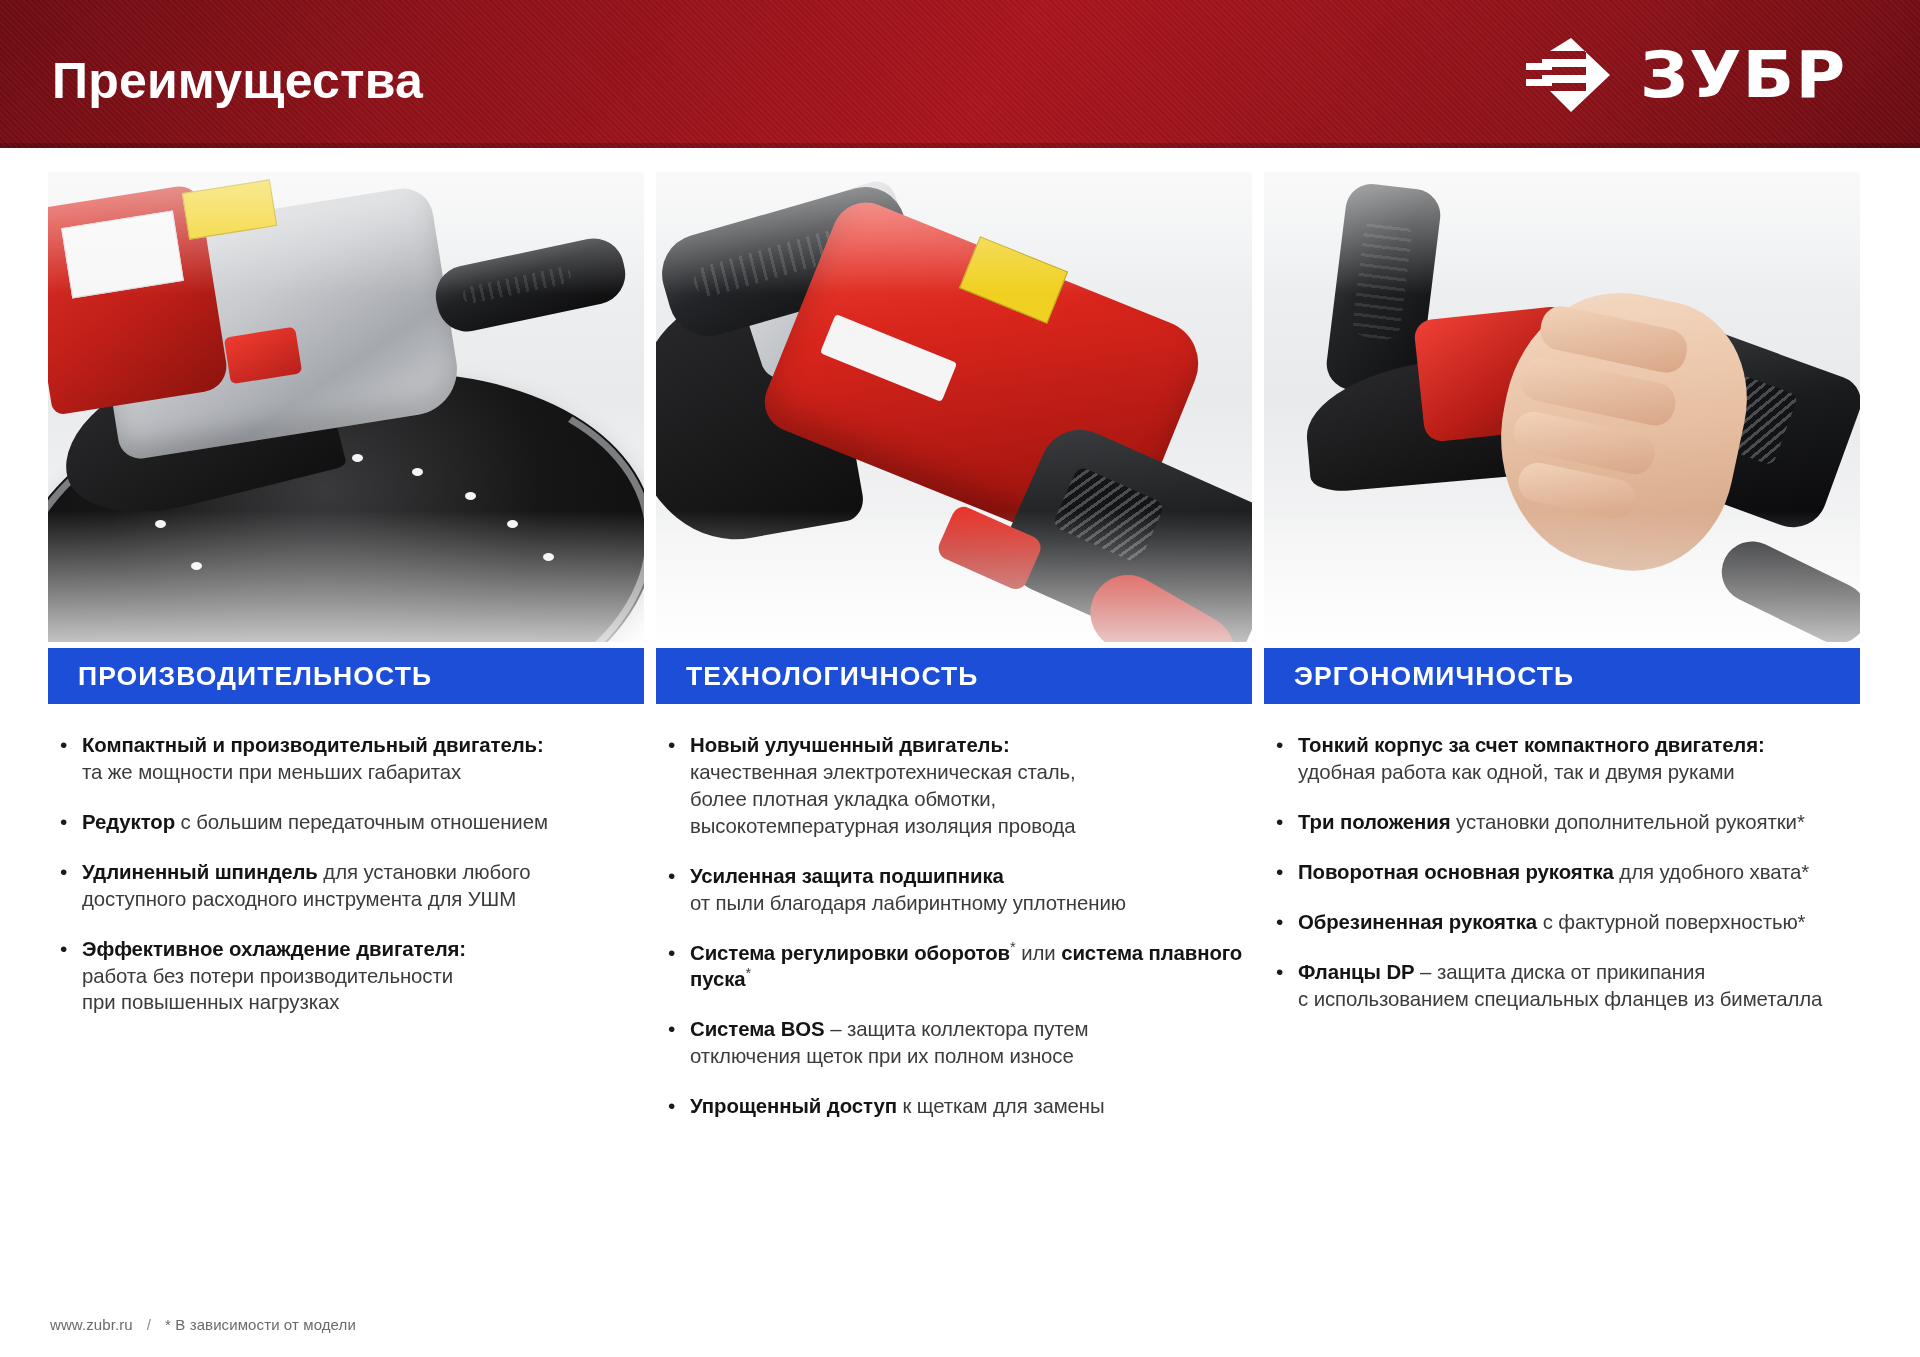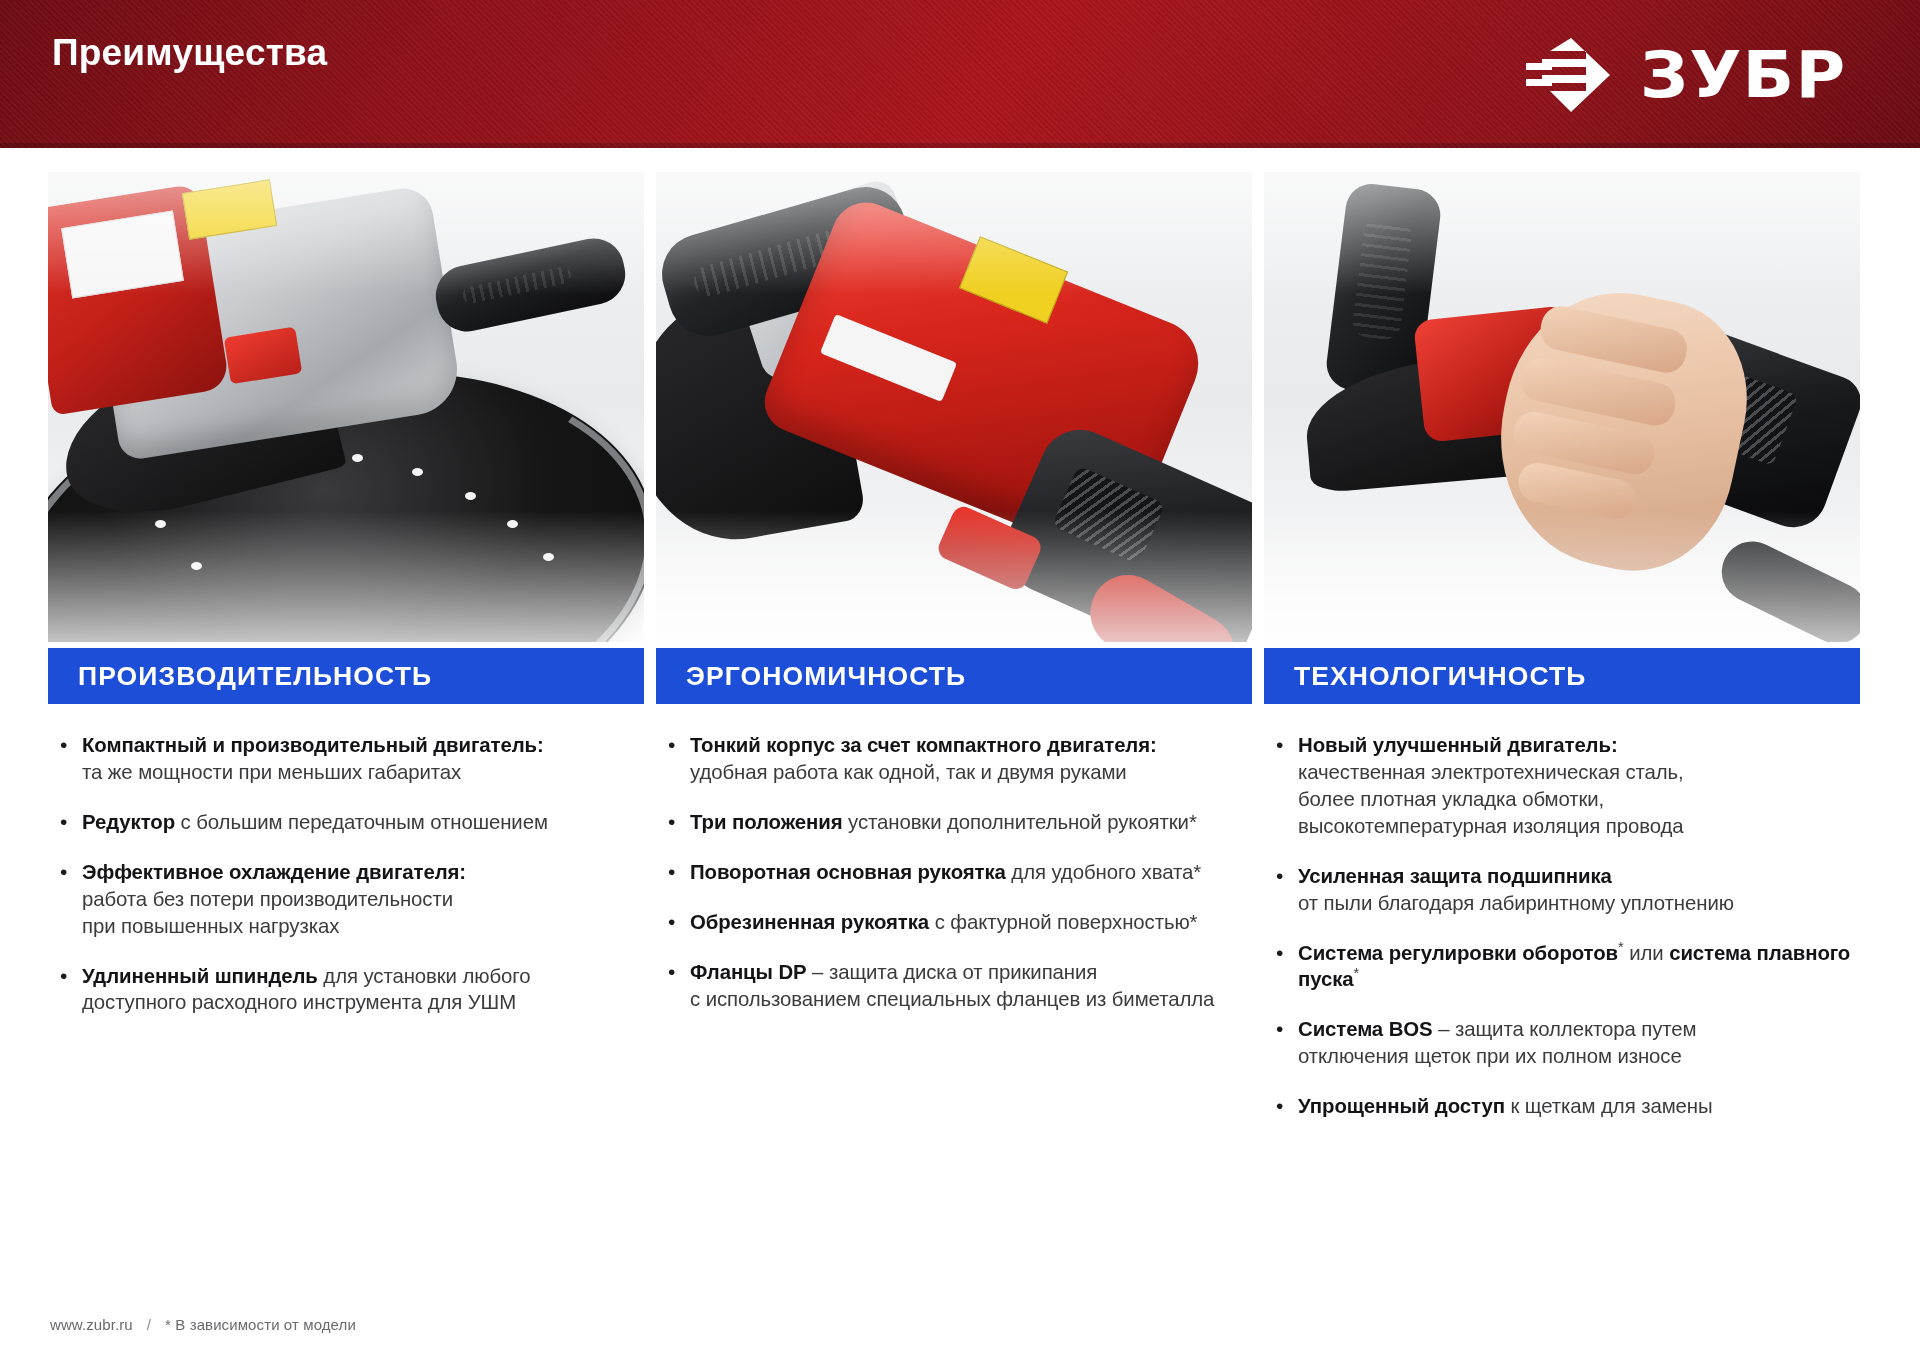--- a/index.html
+++ b/index.html
@@ -33,22 +33,22 @@
   }
   .header::after{
     content:"";
     position:absolute; left:0; right:0; bottom:0; height:5px;
     background: rgba(0,0,0,.18);
   }
 
   .header-title {
     position: absolute;
     left: 52px;
-    top: 32px;
-    font-size: 37px;
+    top: 52px;
+    font-size: 50px;
     font-weight: bold;
     color: #ffffff;
     letter-spacing: .2px;
     white-space: nowrap;
   }
 
   
   .logo {
     position: absolute;
     right: 86px;
@@ -450,26 +450,52 @@
       </div>
       <ul class="col-list">
         <li>
           <b>Компактный и производительный двигатель:</b><span></span><br>
           <span>та же мощности при меньших габаритах</span>
         </li>
         <li>
           <b>Редуктор</b><span> с большим передаточным отношением</span>
         </li>
         <li>
+          <b>Удлиненный шпиндель</b><span> для установки любого</span><br>
+          <span>доступного расходного инструмента для УШМ</span>
+        </li>
+        <li>
           <b>Эффективное охлаждение двигателя:</b><span></span><br>
           <span class="ml">работа без потери производительности<br>при повышенных нагрузках</span>
         </li>
-        <li>
-          <b>Удлиненный шпиндель</b><span> для установки любого</span><br>
-          <span>доступного расходного инструмента для УШМ</span>
+      </ul>
+    </div>
+
+    <div class="col">
+      <div class="col-head">
+        <span class="col-head-text">ТЕХНОЛОГИЧНОСТЬ</span>
+      </div>
+      <ul class="col-list">
+        <li>
+          <b>Новый улучшенный двигатель:</b><br>
+          <span class="ml">качественная электротехническая сталь,<br>более плотная укладка обмотки,<br>высокотемпературная изоляция провода</span>
+        </li>
+        <li>
+          <b>Усиленная защита подшипника</b><br>
+          <span>от пыли благодаря лабиринтному уплотнению</span>
+        </li>
+        <li>
+          <b>Система регулировки оборотов</b><sup>*</sup><span> или </span><b>система плавного пуска</b><sup>*</sup>
+        </li>
+        <li>
+          <b>Система BOS</b><span> – защита коллектора путем</span><br>
+          <span>отключения щеток при их полном износе</span>
+        </li>
+        <li>
+          <b>Упрощенный доступ</b><span> к щеткам для замены</span>
         </li>
       </ul>
     </div>
 
     <div class="col">
       <div class="col-head">
         <span class="col-head-text">ЭРГОНОМИЧНОСТЬ</span>
       </div>
       <ul class="col-list">
         <li>
@@ -484,46 +510,20 @@
         </li>
         <li>
           <b>Обрезиненная рукоятка</b><span> с фактурной поверхностью*</span>
         </li>
         <li>
           <b>Фланцы DP</b><span> – защита диска от прикипания</span><br>
           <span>с использованием специальных фланцев из биметалла</span>
         </li>
       </ul>
     </div>
-
-    <div class="col">
-      <div class="col-head">
-        <span class="col-head-text">ТЕХНОЛОГИЧНОСТЬ</span>
-      </div>
-      <ul class="col-list">
-        <li>
-          <b>Новый улучшенный двигатель:</b><br>
-          <span class="ml">качественная электротехническая сталь,<br>более плотная укладка обмотки,<br>высокотемпературная изоляция провода</span>
-        </li>
-        <li>
-          <b>Усиленная защита подшипника</b><br>
-          <span>от пыли благодаря лабиринтному уплотнению</span>
-        </li>
-        <li>
-          <b>Система регулировки оборотов</b><sup>*</sup><span> или </span><b>система плавного пуска</b><sup>*</sup>
-        </li>
-        <li>
-          <b>Система BOS</b><span> – защита коллектора путем</span><br>
-          <span>отключения щеток при их полном износе</span>
-        </li>
-        <li>
-          <b>Упрощенный доступ</b><span> к щеткам для замены</span>
-        </li>
-      </ul>
-    </div>
   </div>
 
   <div class="footer">
     <span>www.zubr.ru</span>
     <span class="sep">/</span>
     <span>* В зависимости от модели</span>
   </div>
 
 </div>
 

